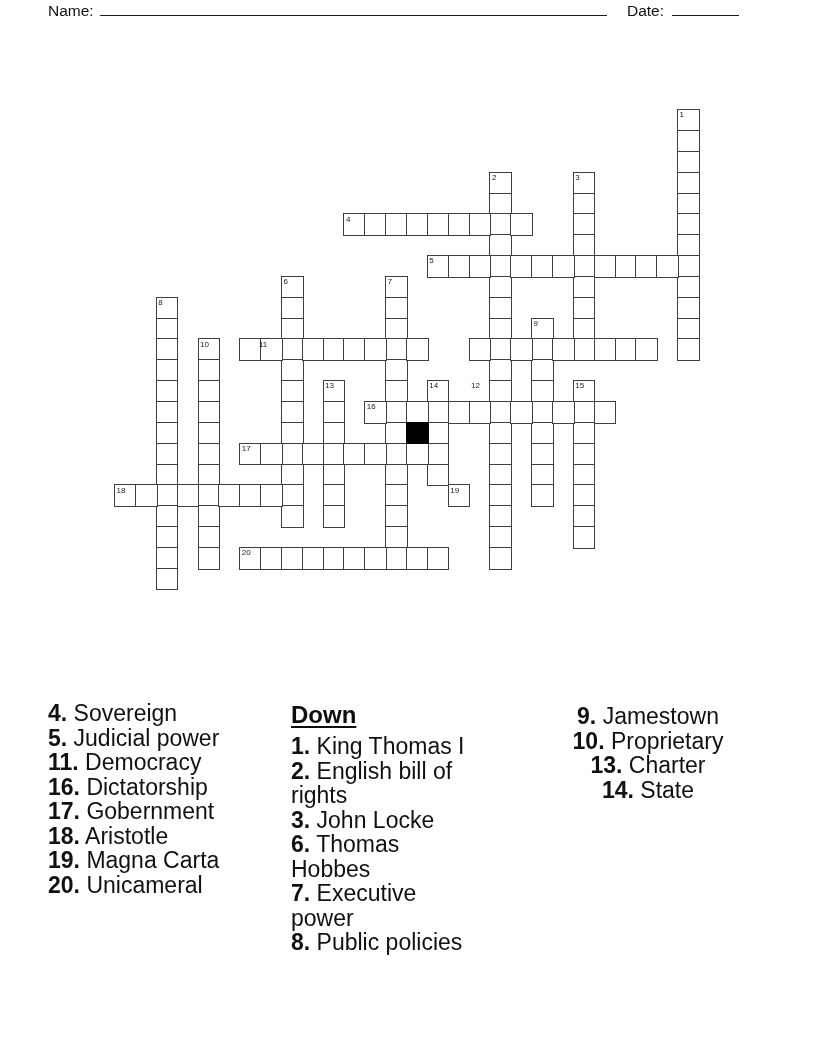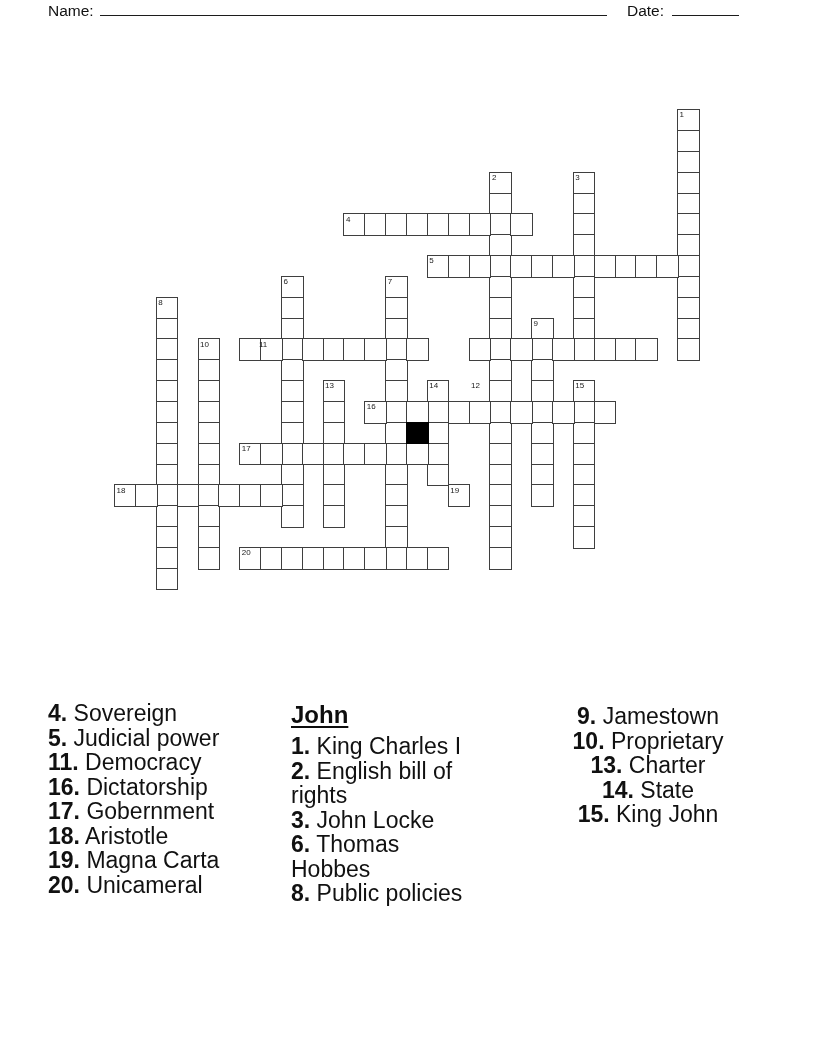--- a/index.html
+++ b/index.html
@@ -260,29 +260,29 @@
     <div class="clue"><span class="cnum">5.</span> <span>Judicial power</span></div>
     <div class="clue"><span class="cnum">11.</span> <span>Democracy</span></div>
     <div class="clue"><span class="cnum">16.</span> <span>Dictatorship</span></div>
     <div class="clue"><span class="cnum">17.</span> <span>Gobernment</span></div>
     <div class="clue"><span class="cnum">18.</span> <span>Aristotle</span></div>
     <div class="clue"><span class="cnum">19.</span> <span>Magna Carta</span></div>
     <div class="clue"><span class="cnum">20.</span> <span>Unicameral</span></div>
   </div>
 
   <div class="clue-col col2">
-    <h2 class="clue-head">John</h2>
-    <div class="clue"><span class="cnum">1.</span> <span>King Charles I</span><span class="cont"></span></div>
+    <h2 class="clue-head">Down</h2>
+    <div class="clue"><span class="cnum">1.</span> <span>King Thomas I</span><span class="cont"></span></div>
     <div class="clue"><span class="cnum">2.</span> <span>English bill of</span><span class="cont">rights</span></div>
     <div class="clue"><span class="cnum">3.</span> <span>John Locke</span><span class="cont"></span></div>
     <div class="clue"><span class="cnum">6.</span> <span>Thomas</span><span class="cont">Hobbes</span></div>
+    <div class="clue"><span class="cnum">7.</span> <span>Executive</span><span class="cont">power</span></div>
     <div class="clue"><span class="cnum">8.</span> <span>Public policies</span><span class="cont"></span></div>
   </div>
 
   <div class="clue-col col3">
     <div class="clue"><span class="cnum">9.</span> <span>Jamestown</span></div>
     <div class="clue"><span class="cnum">10.</span> <span>Proprietary</span></div>
     <div class="clue"><span class="cnum">13.</span> <span>Charter</span></div>
     <div class="clue"><span class="cnum">14.</span> <span>State</span></div>
-    <div class="clue"><span class="cnum">15.</span> <span>King John</span></div>
   </div>
 
 </div>
 
 </body></html>

